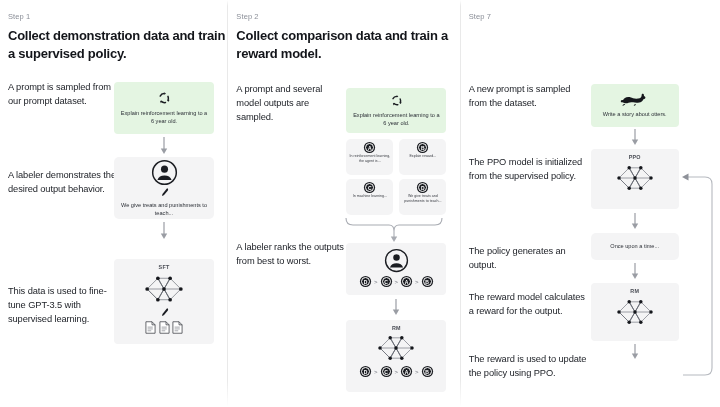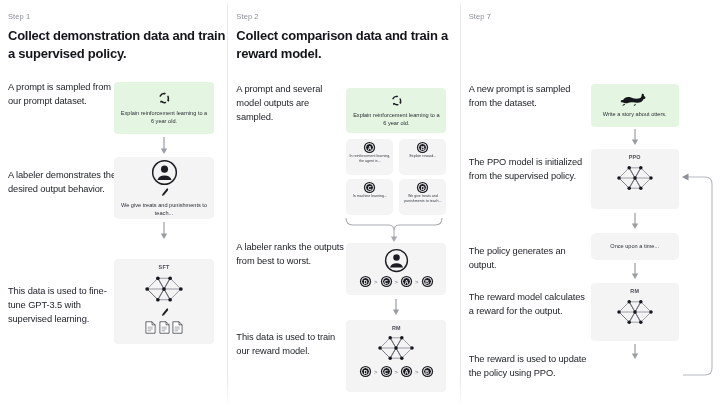--- a/index.html
+++ b/index.html
@@ -267,21 +267,20 @@
   </div>
 
   <div class="divider"></div>
 
   <div class="col col-2">
     <div class="step-label">Step 2</div>
     <div class="step-title">Collect comparison data and train a reward model.</div>
 
     <div class="caption" style="top:82px;">A prompt and several model outputs are sampled.</div>
     <div class="caption" style="top:240px;">A labeler ranks the outputs from best to worst.</div>
-    <div class="caption" style="top:330px;">This data is used to train our reward model.</div>
 
     <div class="promptbox" style="left:118px; top:88px; width:100px; height:45px;">
       <span>
         <svg width="13" height="13" viewBox="0 0 24 24">
           <g fill="none" stroke="#1b1d22" stroke-width="2.6" stroke-linecap="round">
             <path d="M5.5 8.6 A8 8 0 0 1 12 4.4"></path>
             <path d="M18.8 9.2 A8 8 0 0 1 19 15.6"></path>
             <path d="M14.5 19.8 A8 8 0 0 1 7.4 17.6"></path>
           </g>
           <g fill="#1b1d22">

